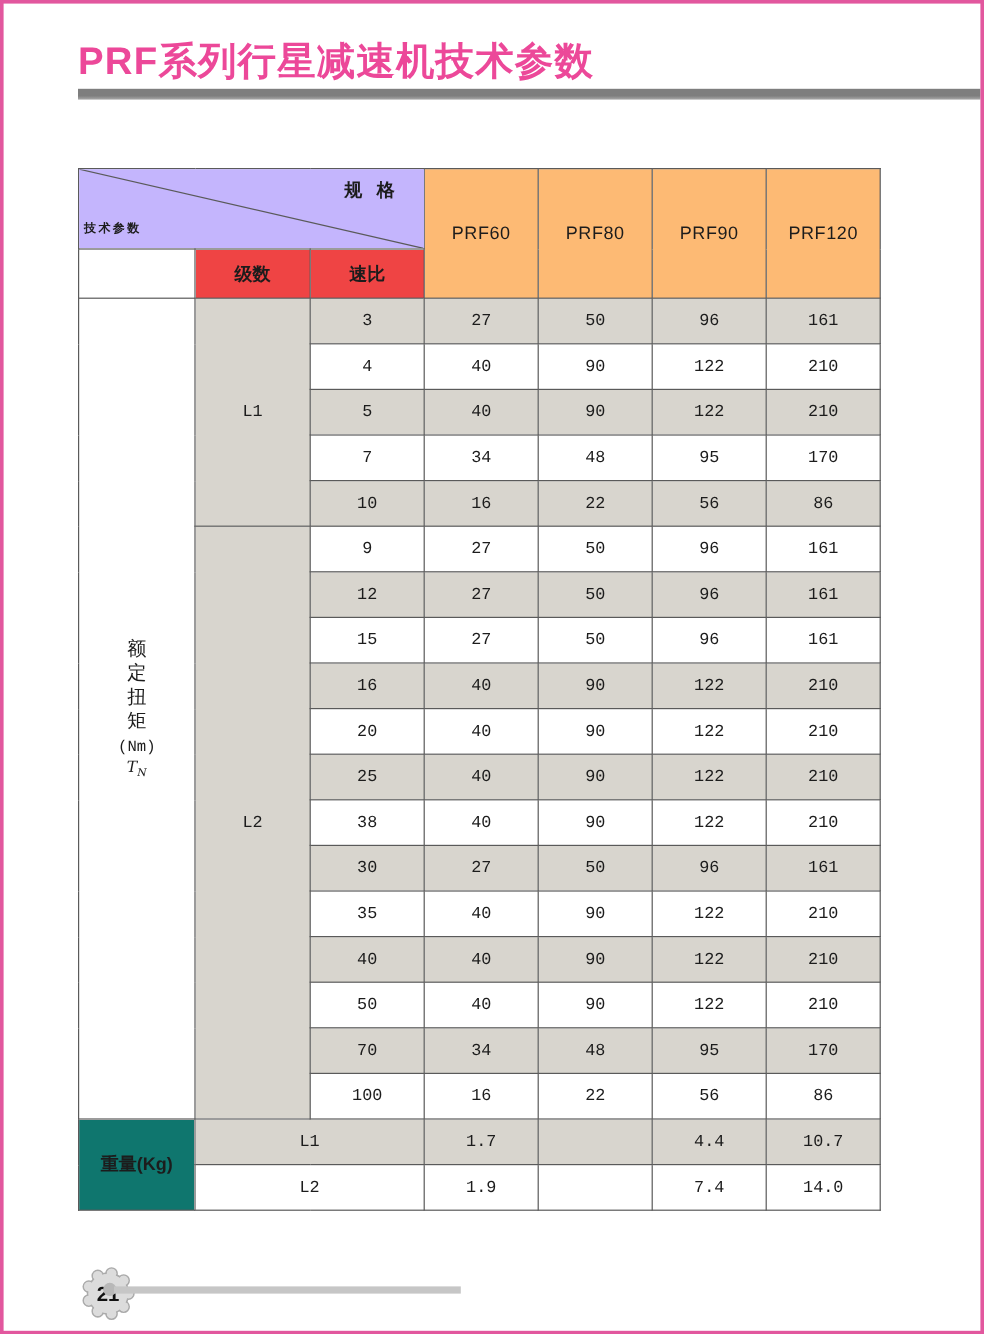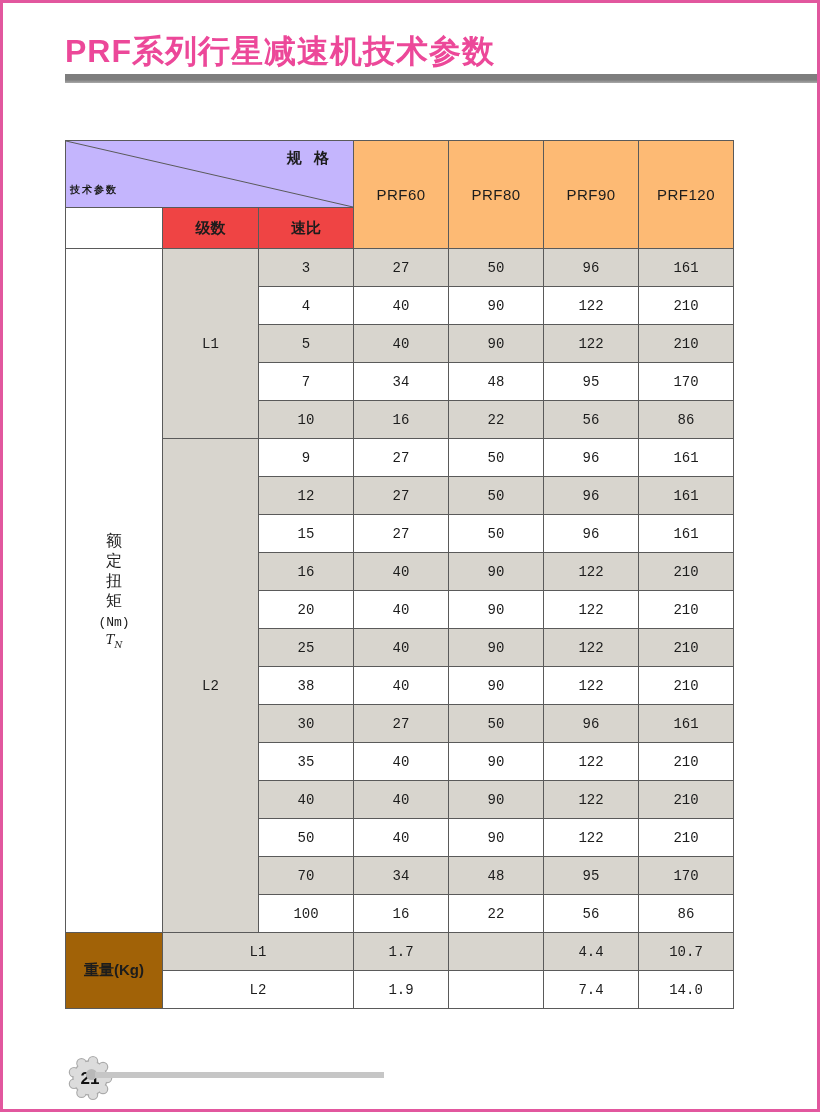--- a/index.html
+++ b/index.html
@@ -52,21 +52,21 @@
   td.torque-cell{background:#fff;}
   .t-chars{
     width:18px;margin:0 auto;font-size:16px;line-height:20px;
     word-break:break-all;text-align:center;
   }
   .t-unit{font-size:13px;margin-top:3px;white-space:nowrap;}
   .t-sym{font-size:13px;margin-top:2px;font-family:"DejaVu Serif",serif;}
   .t-sym .t-T{font-style:italic;}
   .t-sym sub{font-size:9px;font-style:italic;}
   td.weight-label{
-    font-size:15px;font-weight:700;background:#a16207;
+    font-size:15px;font-weight:700;background:#0f766e;
     font-family:"Liberation Sans",sans-serif;white-space:nowrap;
   }
   
   .footer-line{
     position:absolute;left:95px;top:1072px;width:289px;height:6px;
     background:#c6c6c6;
   }
   .footer-dot{
     position:absolute;left:86px;top:1069px;width:11px;height:11px;
     border-radius:50%;background:#b8b8b8;

